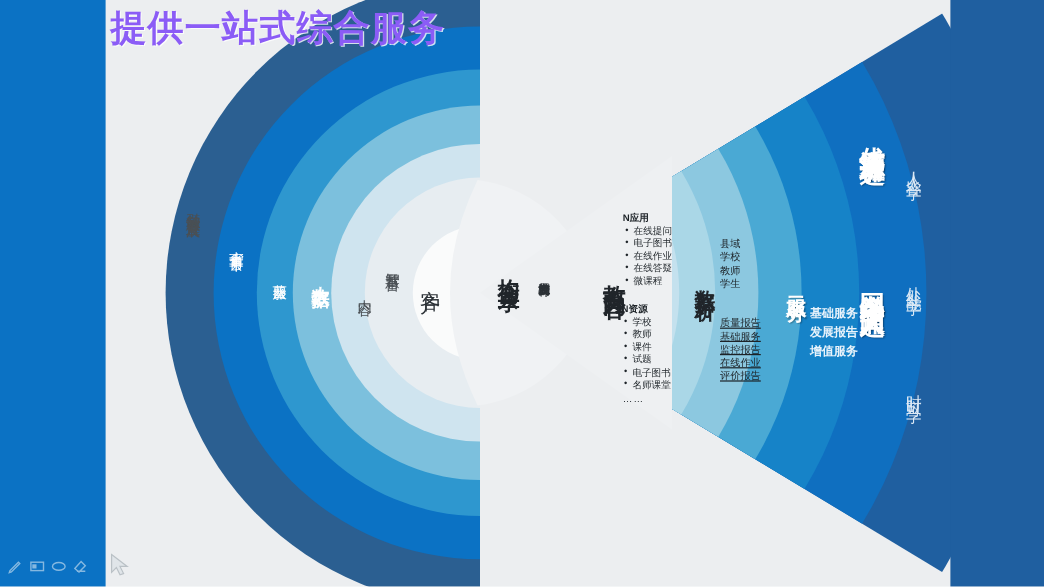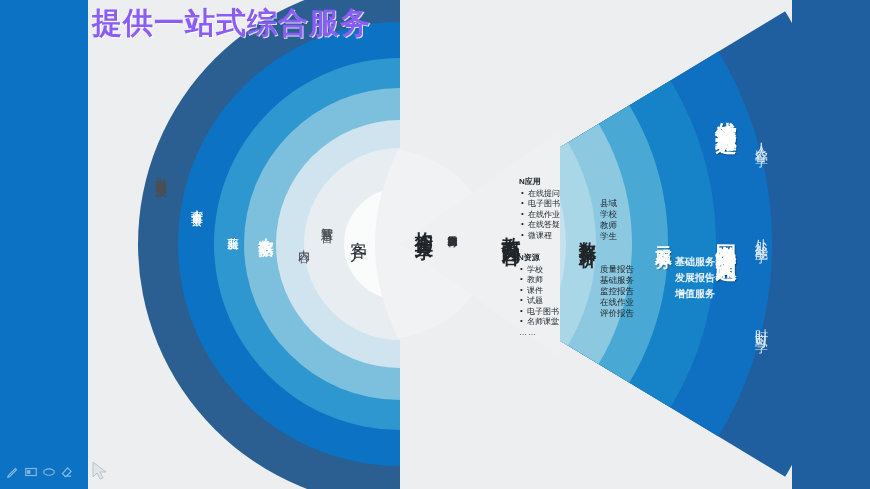--- a/index.html
+++ b/index.html
@@ -231,21 +231,21 @@
 
   <div class="tl cone-head" style="left:576px; top:228px; font-size:17px; letter-spacing:3px;">数据分析</div>
 
   <div class="tl list-plain" style="left:600px; top:198px;">
     <div>县域</div>
     <div>学校</div>
     <div>教师</div>
     <div>学生</div>
   </div>
 
-  <div class="tl list-plain" style="left:600px; top:264px;">
+  <div class="tl list-plain" style="left:600px; top:264px;text-decoration:underline;">
     <div>质量报告</div>
     <div>基础服务</div>
     <div>监控报告</div>
     <div>在线作业</div>
     <div>评价报告</div>
   </div>
 
   <div class="tl big-white" style="left:652px; top:234px; font-size:17px; letter-spacing:2px;">云服务</div>
   <div class="tl cloud-sub" style="left:675px; top:242px;margin-top:12px;">
     <div>基础服务</div>

